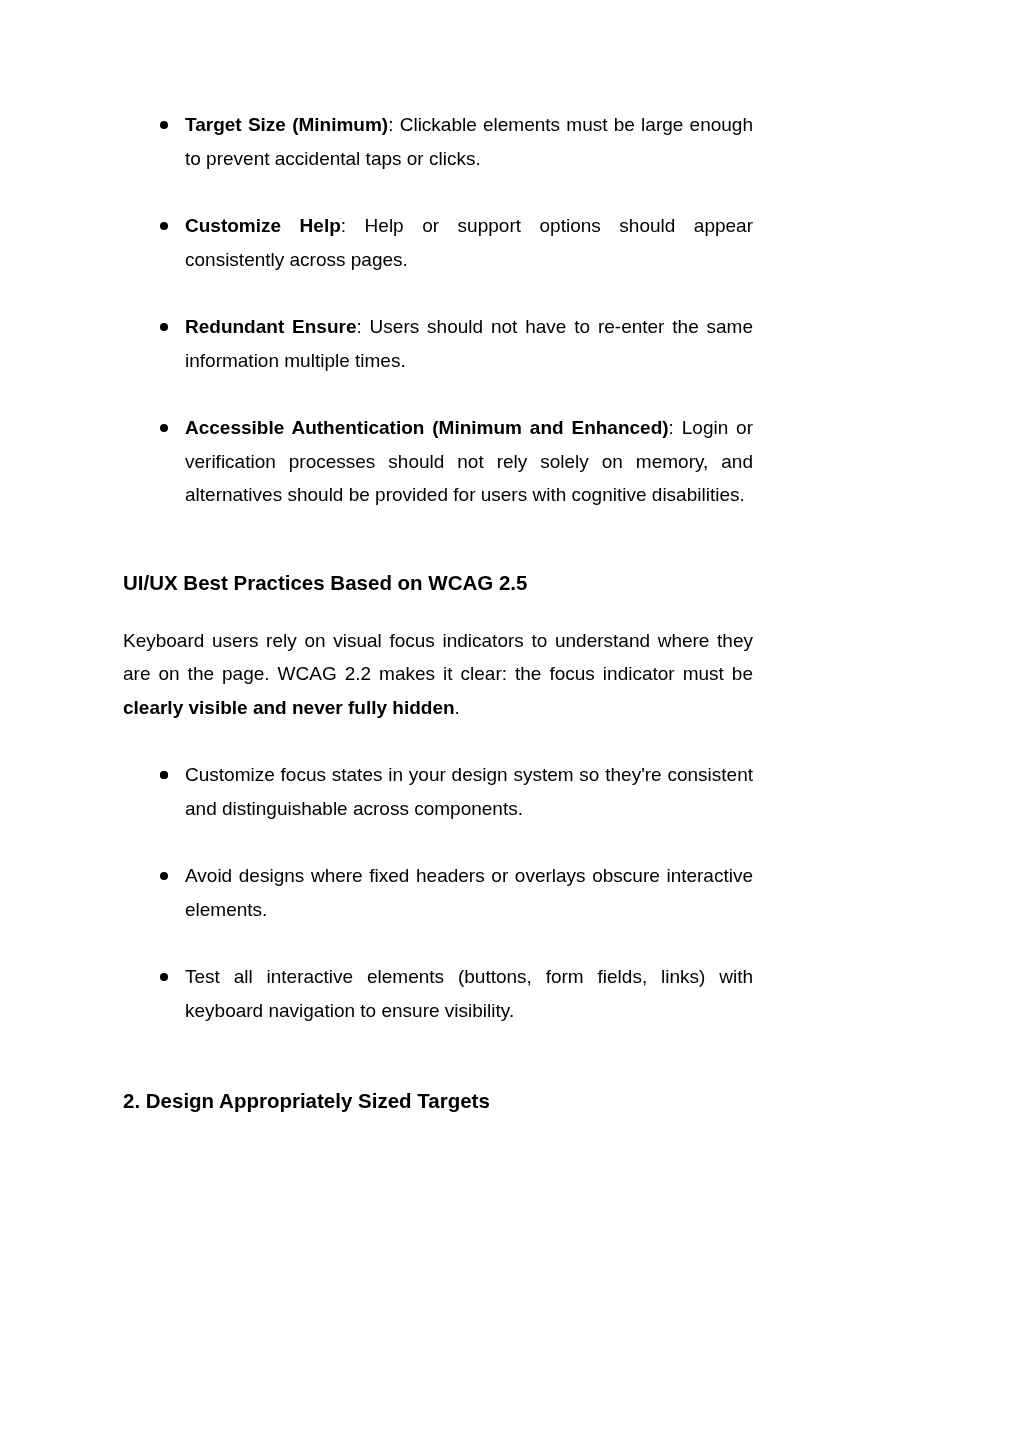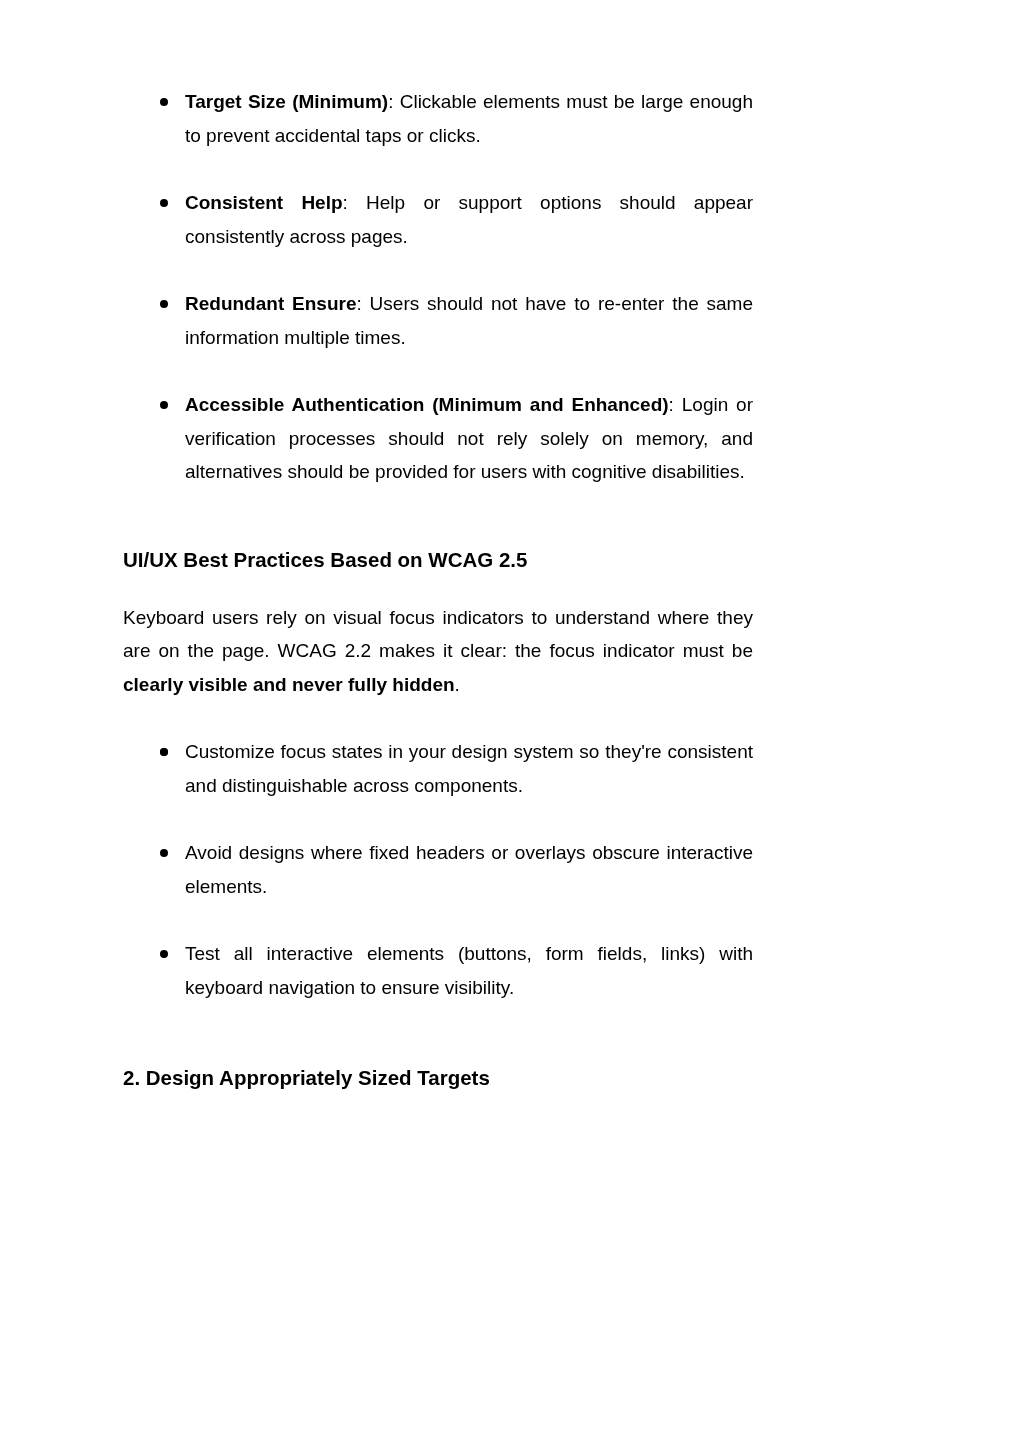--- a/index.html
+++ b/index.html
@@ -11,21 +11,21 @@
     height: 1446px;
     background: #ffffff;
     color: #000000;
     font-family: "Liberation Sans", sans-serif;
     overflow: hidden;
   }
   .page {
     box-sizing: border-box;
     width: 880px;
     height: 1446px;
-    padding: 85px 127px 0 123px;
+    padding: 108px 127px 0 123px;
     font-size: 19px;
     line-height: 33.5px;
   }
   ul.bullets {
     list-style: none;
     margin: 0;
     padding: 0;
   }
   ul.bullets li {
     position: relative;
@@ -69,21 +69,21 @@
     font-weight: bold;
   }
 </style>
 </head>
 <body>
 
 <div class="page">
 
   <ul class="bullets">
     <li><span class="dot"></span><span class="term">Target Size (Minimum)</span><span>: Clickable elements must be large enough to prevent accidental taps or clicks.</span></li>
-    <li><span class="dot"></span><span class="term">Consistent Help</span><span>: Help or support options should appear consistently across pages.</span></li>
+    <li><span class="dot"></span><span class="term">Customize Help</span><span>: Help or support options should appear consistently across pages.</span></li>
     <li><span class="dot"></span><span class="term">Redundant Ensure</span><span>: Users should not have to re-enter the same information multiple times.</span></li>
     <li><span class="dot"></span><span class="term">Accessible Authentication (Minimum and Enhanced)</span><span>: Login or verification processes should not rely solely on memory, and alternatives should be provided for users with cognitive disabilities.</span></li>
   </ul>
 
   <h2 class="section-heading">UI/UX Best Practices Based on WCAG 2.5</h2>
 
 
   <p class="body-para"><span>Keyboard users rely on visual focus indicators to understand where they are on the page. WCAG 2.2 makes it clear: the focus indicator must be </span><strong>clearly visible and never fully hidden</strong><span>.</span></p>
 
   <ul class="bullets">

